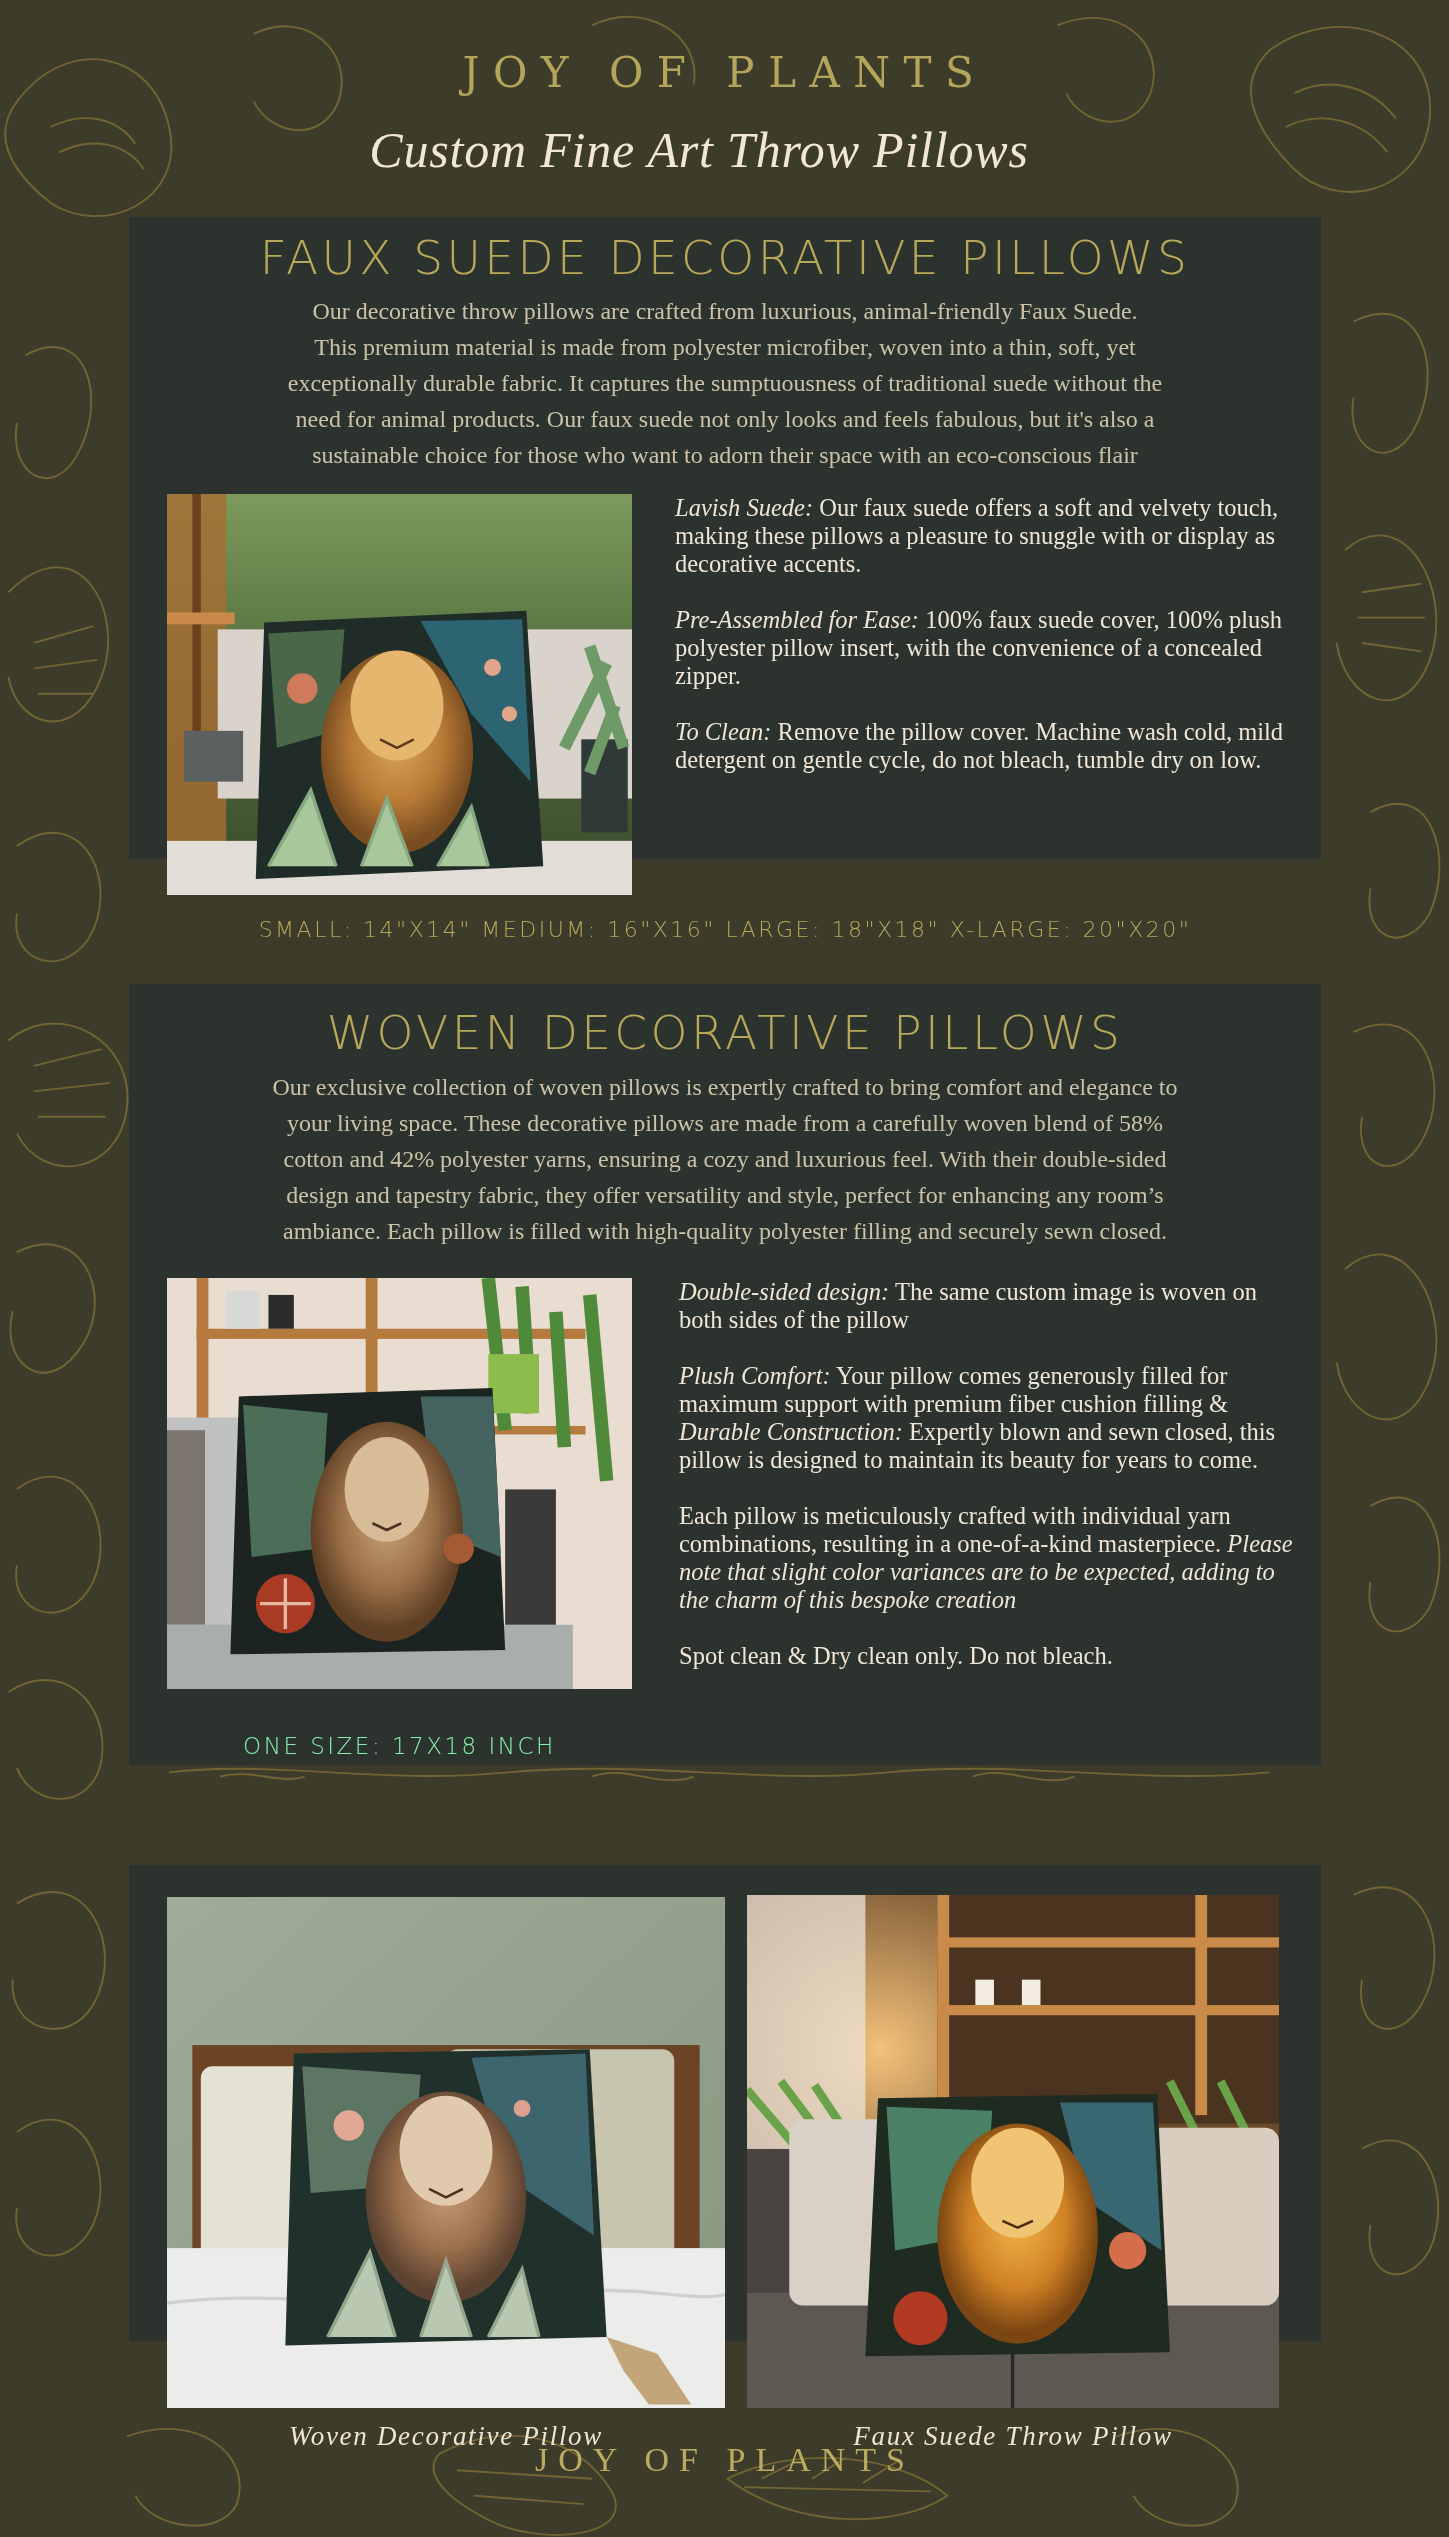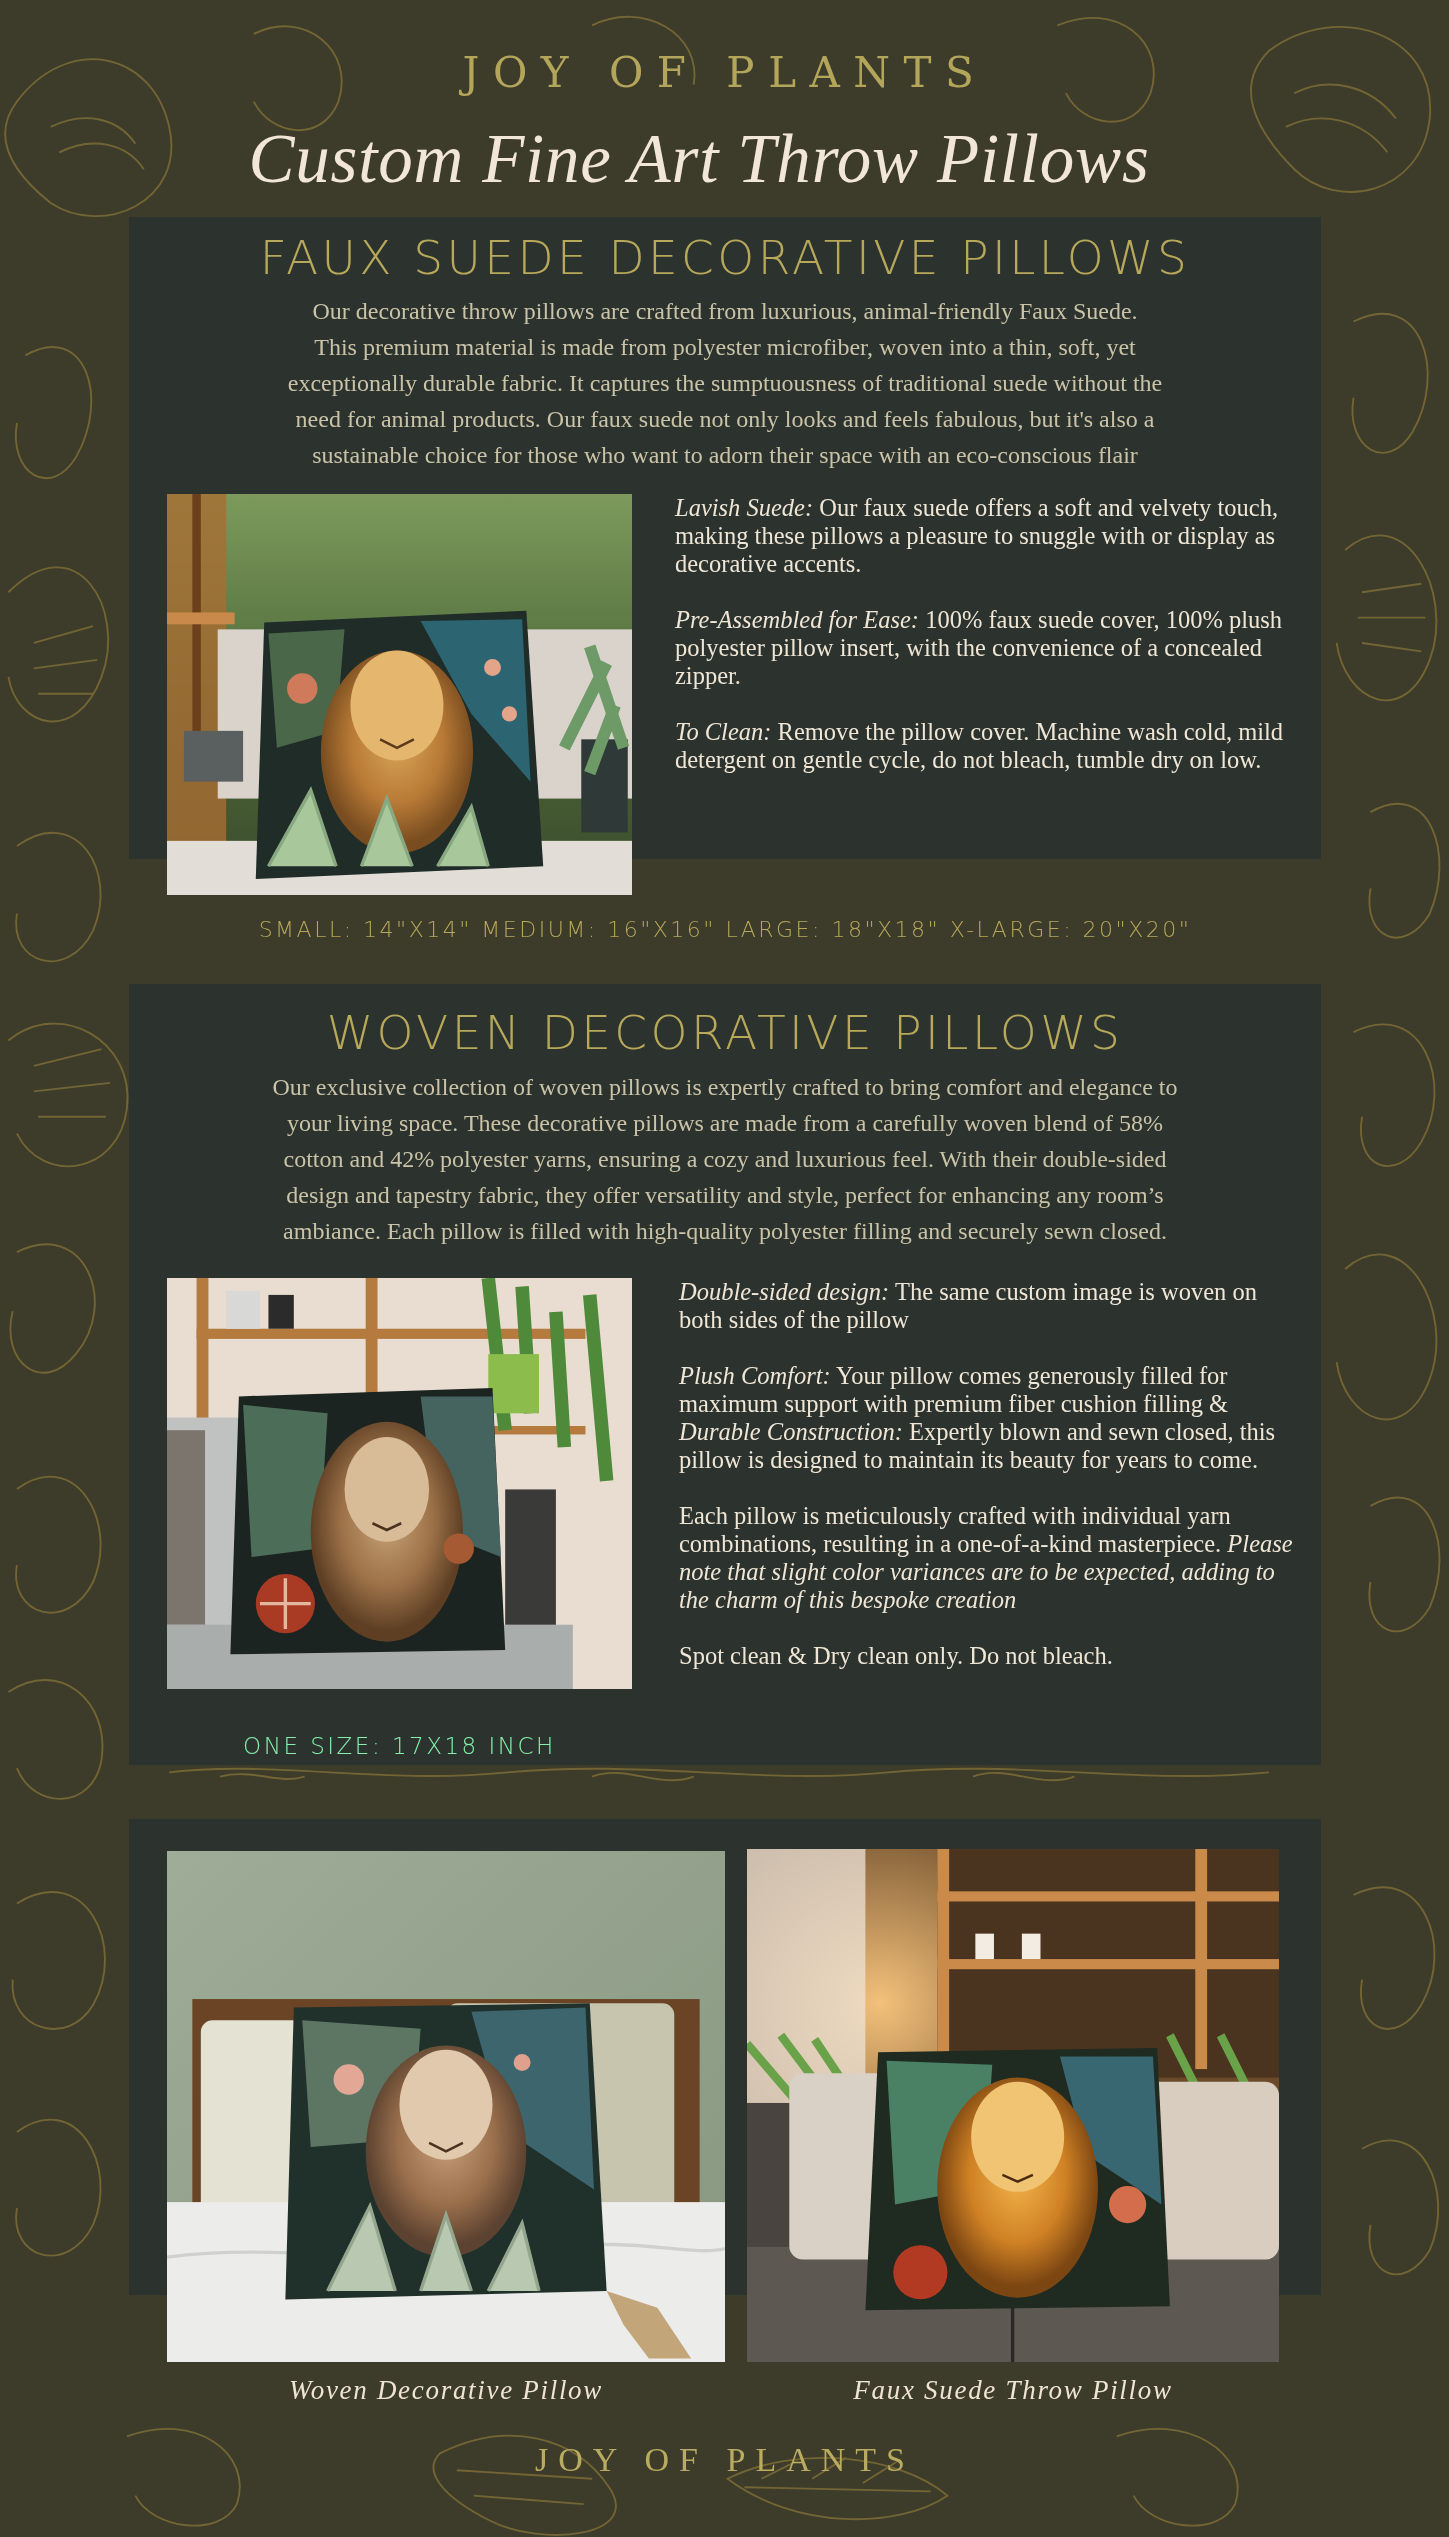--- a/index.html
+++ b/index.html
@@ -17,29 +17,29 @@
   .brand-top {
     position: absolute; left: 0; width: 1450px; top: 52px;
     text-align: center; color: #b3a55a;
     font-family: "DejaVu Serif", serif; font-weight: 300;
     font-size: 42px; letter-spacing: 13.5px; line-height: 1;
   }
   .script-title {
     position: absolute; left: 0; width: 1398px; top: 125px;
     text-align: center; color: #f2e6d8;
     font-family: "Liberation Serif", serif; font-style: italic;
-    font-size: 69px; letter-spacing: 0.8px; line-height: 1;
+    font-size: 50px; letter-spacing: 0.8px; line-height: 1;
   }
   .panel {
     position: absolute; left: 129px; width: 1192px;
     background: rgba(43, 51, 46, 0.93);
   }
   .panel-1 { top: 217px; height: 642px; }
   .panel-2 { top: 984px; height: 781px; }
-  .panel-3 { top: 1819px; height: 476px; }
+  .panel-3 { top: 1865px; height: 476px; }
 
   .section-title {
     position: absolute; left: 0; width: 100%;
     text-align: center; color: #b7a85a;
     font-family: "DejaVu Sans", sans-serif; font-weight: 300;
     font-size: 47px; letter-spacing: 3.4px; line-height: 1;
     text-transform: uppercase;
   }
   .intro {
     position: absolute; text-align: center;

